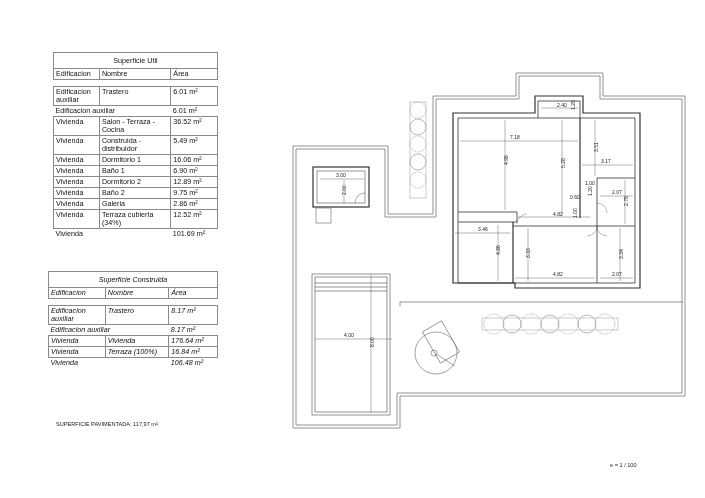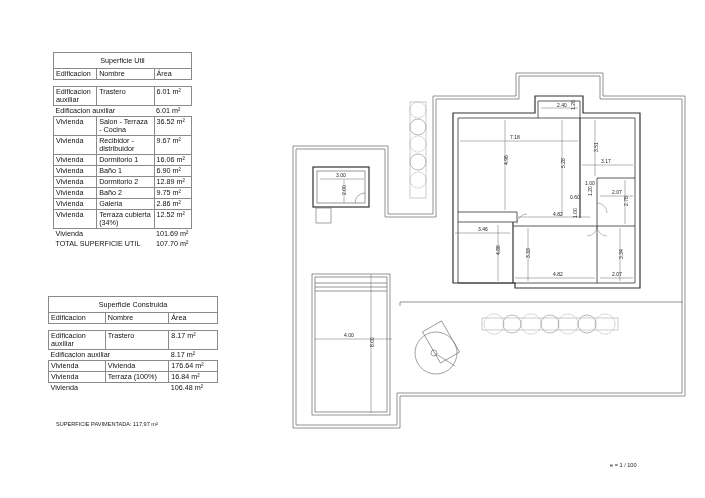--- a/index.html
+++ b/index.html
@@ -10,21 +10,21 @@
   .tbl .title td { text-align:center; height:13px; vertical-align:middle; }
   .tbl .spacer td { border:none; height:6px; padding:0; }
   .note { position:absolute; font-size:5.6px; color:#222; }
   .scale { position:absolute; font-size:5.6px; color:#222; }
   svg.plan { position:absolute; left:0; top:0; }
   .dim { font-family:"Liberation Sans", sans-serif; font-size:5px; fill:#222; }
 </style>
 </head>
 <body>
 
-<table class="tbl" style="left:53px; top:52px; width:139px;">
+<table class="tbl" style="left:53px; top:52px; width:165px;">
   <colgroup>
       <col style="width:46px">
       <col style="width:72px">
       <col style="width:47px">
     </colgroup>
   <tbody>
       <tr class="title">
         <td colspan="3">Superficie Util</td>
       </tr>
   <tr>
@@ -44,22 +44,22 @@
     <td colspan="2" class="nb">Edificacion auxiliar</td>
     <td class="nb">6.01 m²</td>
   </tr>
   <tr>
     <td>Vivienda</td>
     <td>Salon - Terraza - Cocina</td>
     <td>36.52 m²</td>
   </tr>
   <tr>
     <td>Vivienda</td>
-    <td>Recibidor - distribuidor</td>
-    <td>9.67 m²</td>
+    <td>Construida - distribuidor</td>
+    <td>5.49 m²</td>
   </tr>
   <tr>
     <td>Vivienda</td>
     <td>Dormitorio 1</td>
     <td>16.06 m²</td>
   </tr>
   <tr>
     <td>Vivienda</td>
     <td>Baño 1</td>
     <td>6.90 m²</td>
@@ -81,28 +81,24 @@
   </tr>
   <tr>
     <td>Vivienda</td>
     <td>Terraza cubierta (34%)</td>
     <td>12.52 m²</td>
   </tr>
   <tr>
     <td colspan="2" class="nb">Vivienda</td>
     <td class="nb">101.69 m²</td>
   </tr>
-  <tr>
-    <td colspan="2" class="nb">TOTAL SUPERFICIE UTIL</td>
-    <td class="nb">107.70 m²</td>
-  </tr>
 </tbody>
   </table>
 
-<table class="tbl" style="left:48px; top:296px; width:170px;">
+<table class="tbl" style="left:48px; top:271px; width:170px;font-style:italic;">
   <colgroup>
       <col style="width:57px">
       <col style="width:64px">
       <col style="width:49px">
     </colgroup>
   <tbody>
       <tr class="title">
         <td colspan="3">Superficie Construida</td>
       </tr>
   <tr>

